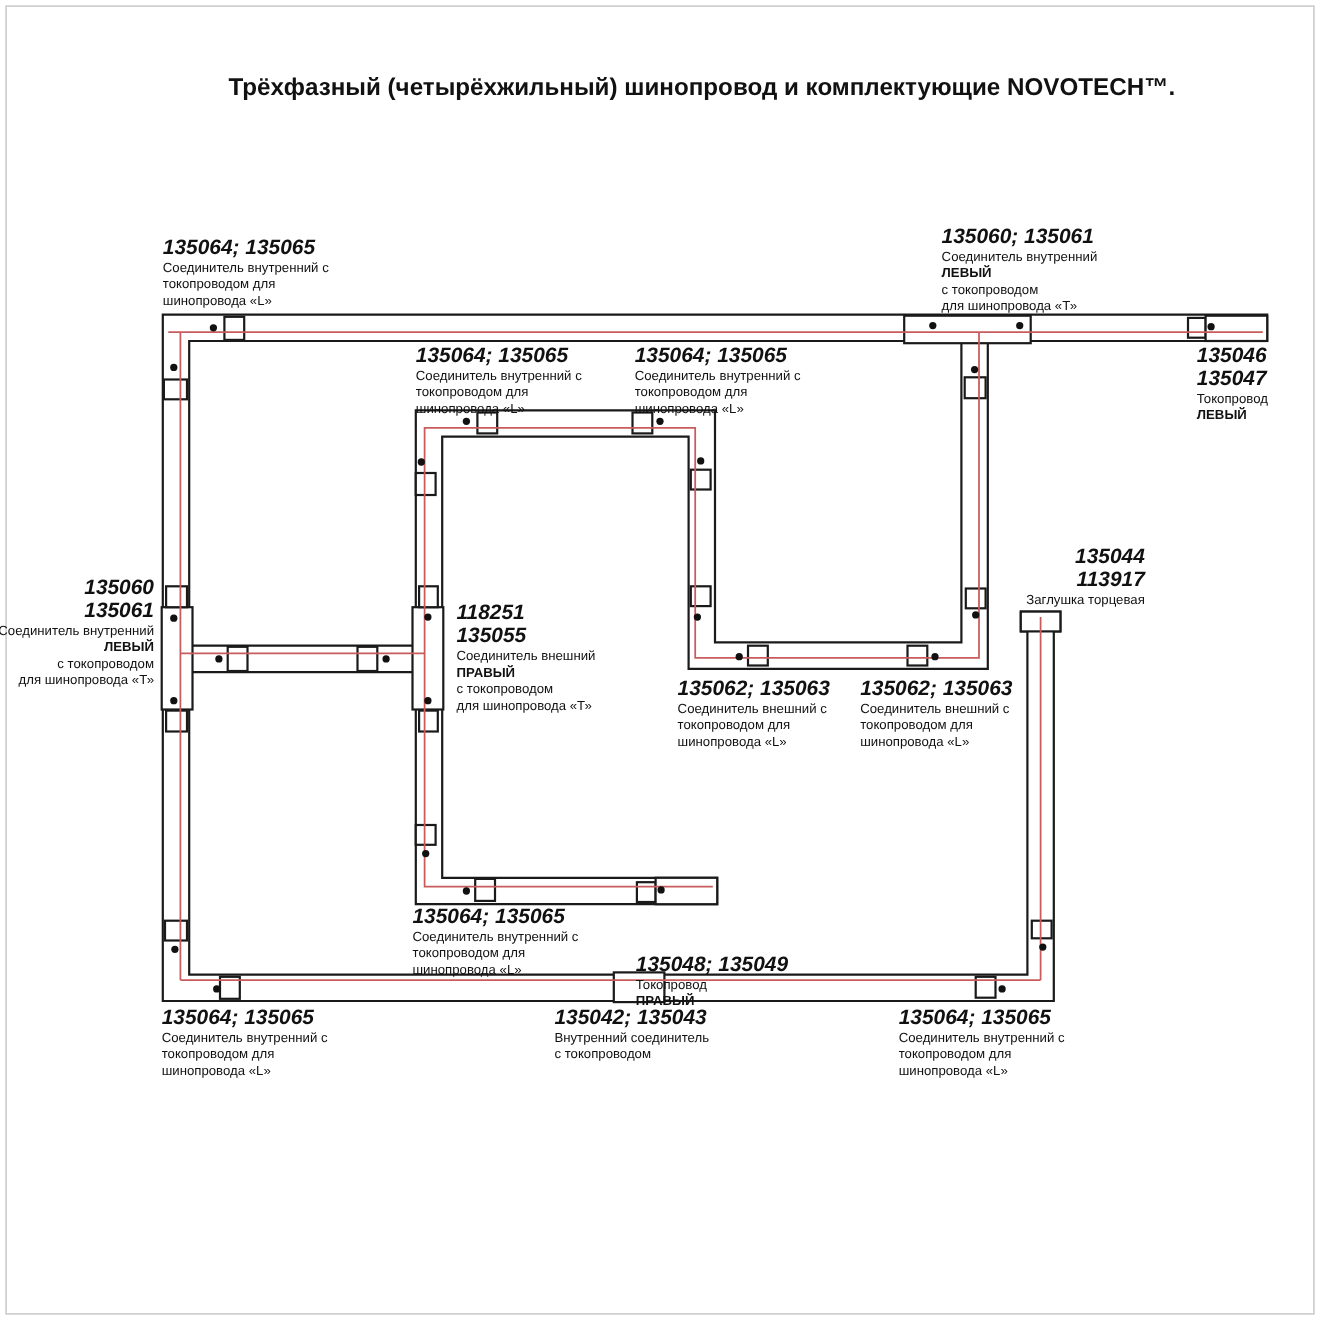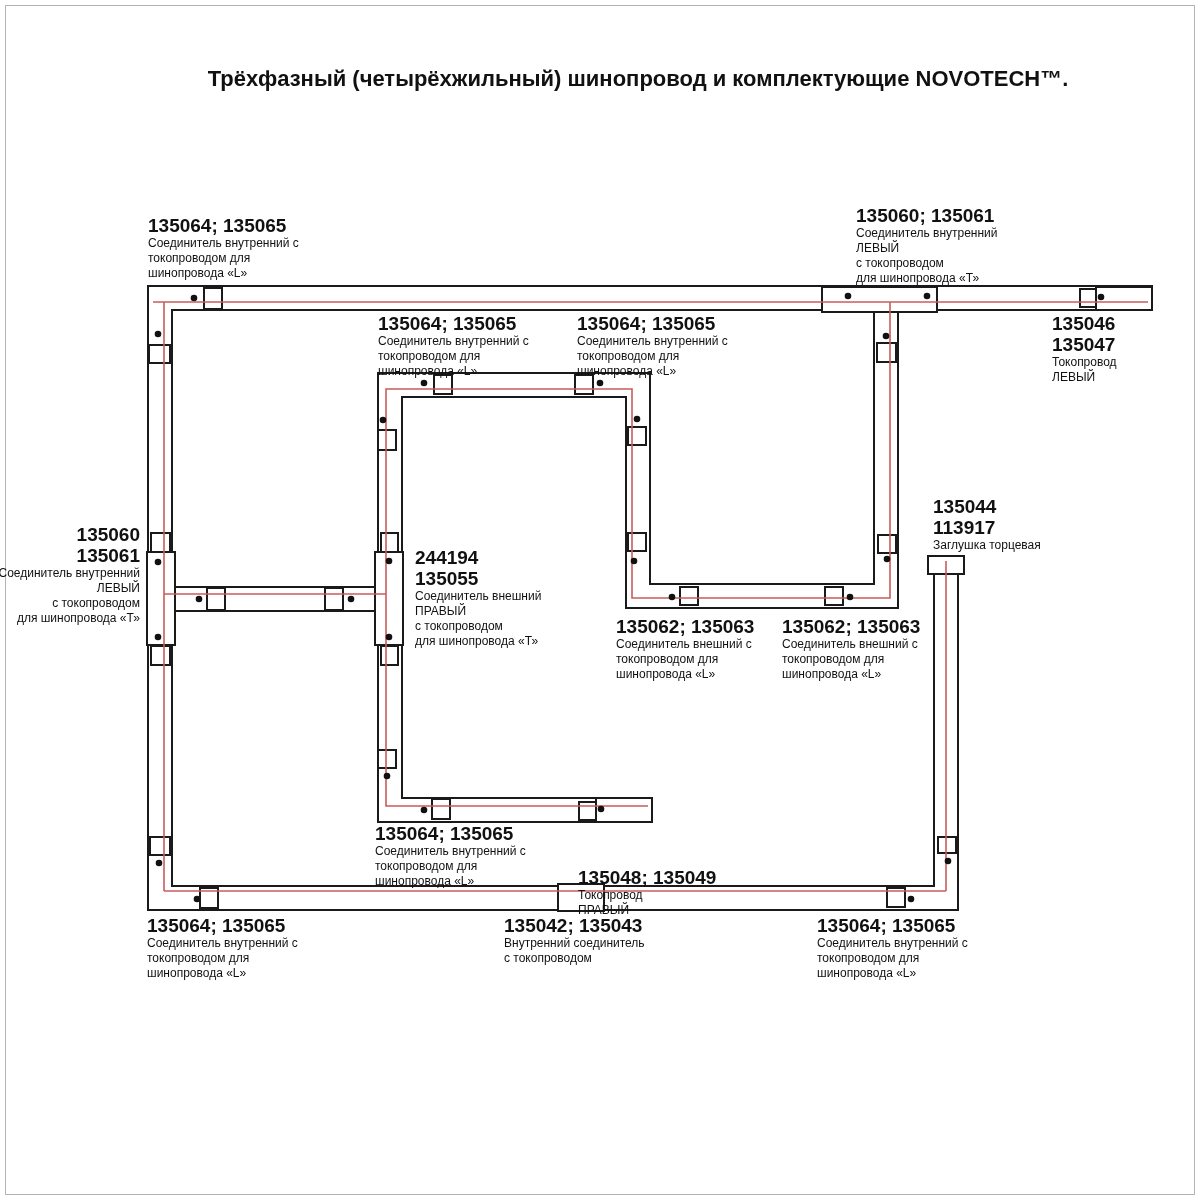--- a/index.html
+++ b/index.html
@@ -15,23 +15,23 @@
     position:absolute;left:5px;top:5px;right:5px;bottom:5px;
     border:1px solid #b4b4b4;
     pointer-events:none;
   }
   #title{
     position:absolute;left:11px;top:60px;width:1200px;
     text-align:center;font-weight:bold;font-size:22px;line-height:37px;padding-left:27px;
   }
   #diagram-svg{position:absolute;left:0;top:0;}
   .label{position:absolute;white-space:nowrap;}
-  .label .code{font-size:19px;font-weight:bold;line-height:21px;}
+  .label .code{font-size:19px;font-weight:bold;line-height:21px;font-style:italic;}
   .label .line{font-size:12px;line-height:15px;}
-  .label .line.bold{font-weight:normal;}
+  .label .line.bold{font-weight:bold;}
 </style>
 </head>
 <body>
 
 <div id="canvas">
   <div id="frame"></div>
 
   <div id="title">
     <div>Трёхфазный (четырёхжильный) шинопровод и комплектующие NOVOTECH™.</div>
   </div>
@@ -124,21 +124,21 @@
         <div class="line">токопроводом для</div>
         <div class="line">шинопровода «L»</div>
       </div>
       <div class="label" style="top: 205px; left: 856px;">
         <div class="code">135060; 135061</div>
         <div class="line">Соединитель внутренний</div>
         <div class="line bold">ЛЕВЫЙ</div>
         <div class="line">с токопроводом</div>
         <div class="line">для шинопровода «Т»</div>
       </div>
-      <div class="label" style="top: 313px; left: 1052px;">
+      <div class="label" style="top: 313px; left: 1088px;">
         <div class="code">135046</div>
         <div class="code">135047</div>
         <div class="line">Токопровод</div>
         <div class="line bold">ЛЕВЫЙ</div>
       </div>
       <div class="label" style="top: 313px; left: 378px;">
         <div class="code">135064; 135065</div>
         <div class="line">Соединитель внутренний с</div>
         <div class="line">токопроводом для</div>
         <div class="line">шинопровода «L»</div>
@@ -151,28 +151,28 @@
       </div>
       <div class="label" style="top: 524px; right: 1060px; text-align: right;">
         <div class="code">135060</div>
         <div class="code">135061</div>
         <div class="line">Соединитель внутренний</div>
         <div class="line bold">ЛЕВЫЙ</div>
         <div class="line">с токопроводом</div>
         <div class="line">для шинопровода «Т»</div>
       </div>
       <div class="label" style="top: 547px; left: 415px;">
-        <div class="code">244194</div>
+        <div class="code">118251</div>
         <div class="code">135055</div>
         <div class="line">Соединитель внешний</div>
         <div class="line bold">ПРАВЫЙ</div>
         <div class="line">с токопроводом</div>
         <div class="line">для шинопровода «Т»</div>
       </div>
-      <div class="label" style="top: 496px; left: 933px;">
+      <div class="label" style="top: 496px; left: 933px; text-align: right;">
         <div class="code">135044</div>
         <div class="code">113917</div>
         <div class="line">Заглушка торцевая</div>
       </div>
       <div class="label" style="top: 616px; left: 616px;">
         <div class="code">135062; 135063</div>
         <div class="line">Соединитель внешний с</div>
         <div class="line">токопроводом для</div>
         <div class="line">шинопровода «L»</div>
       </div>

